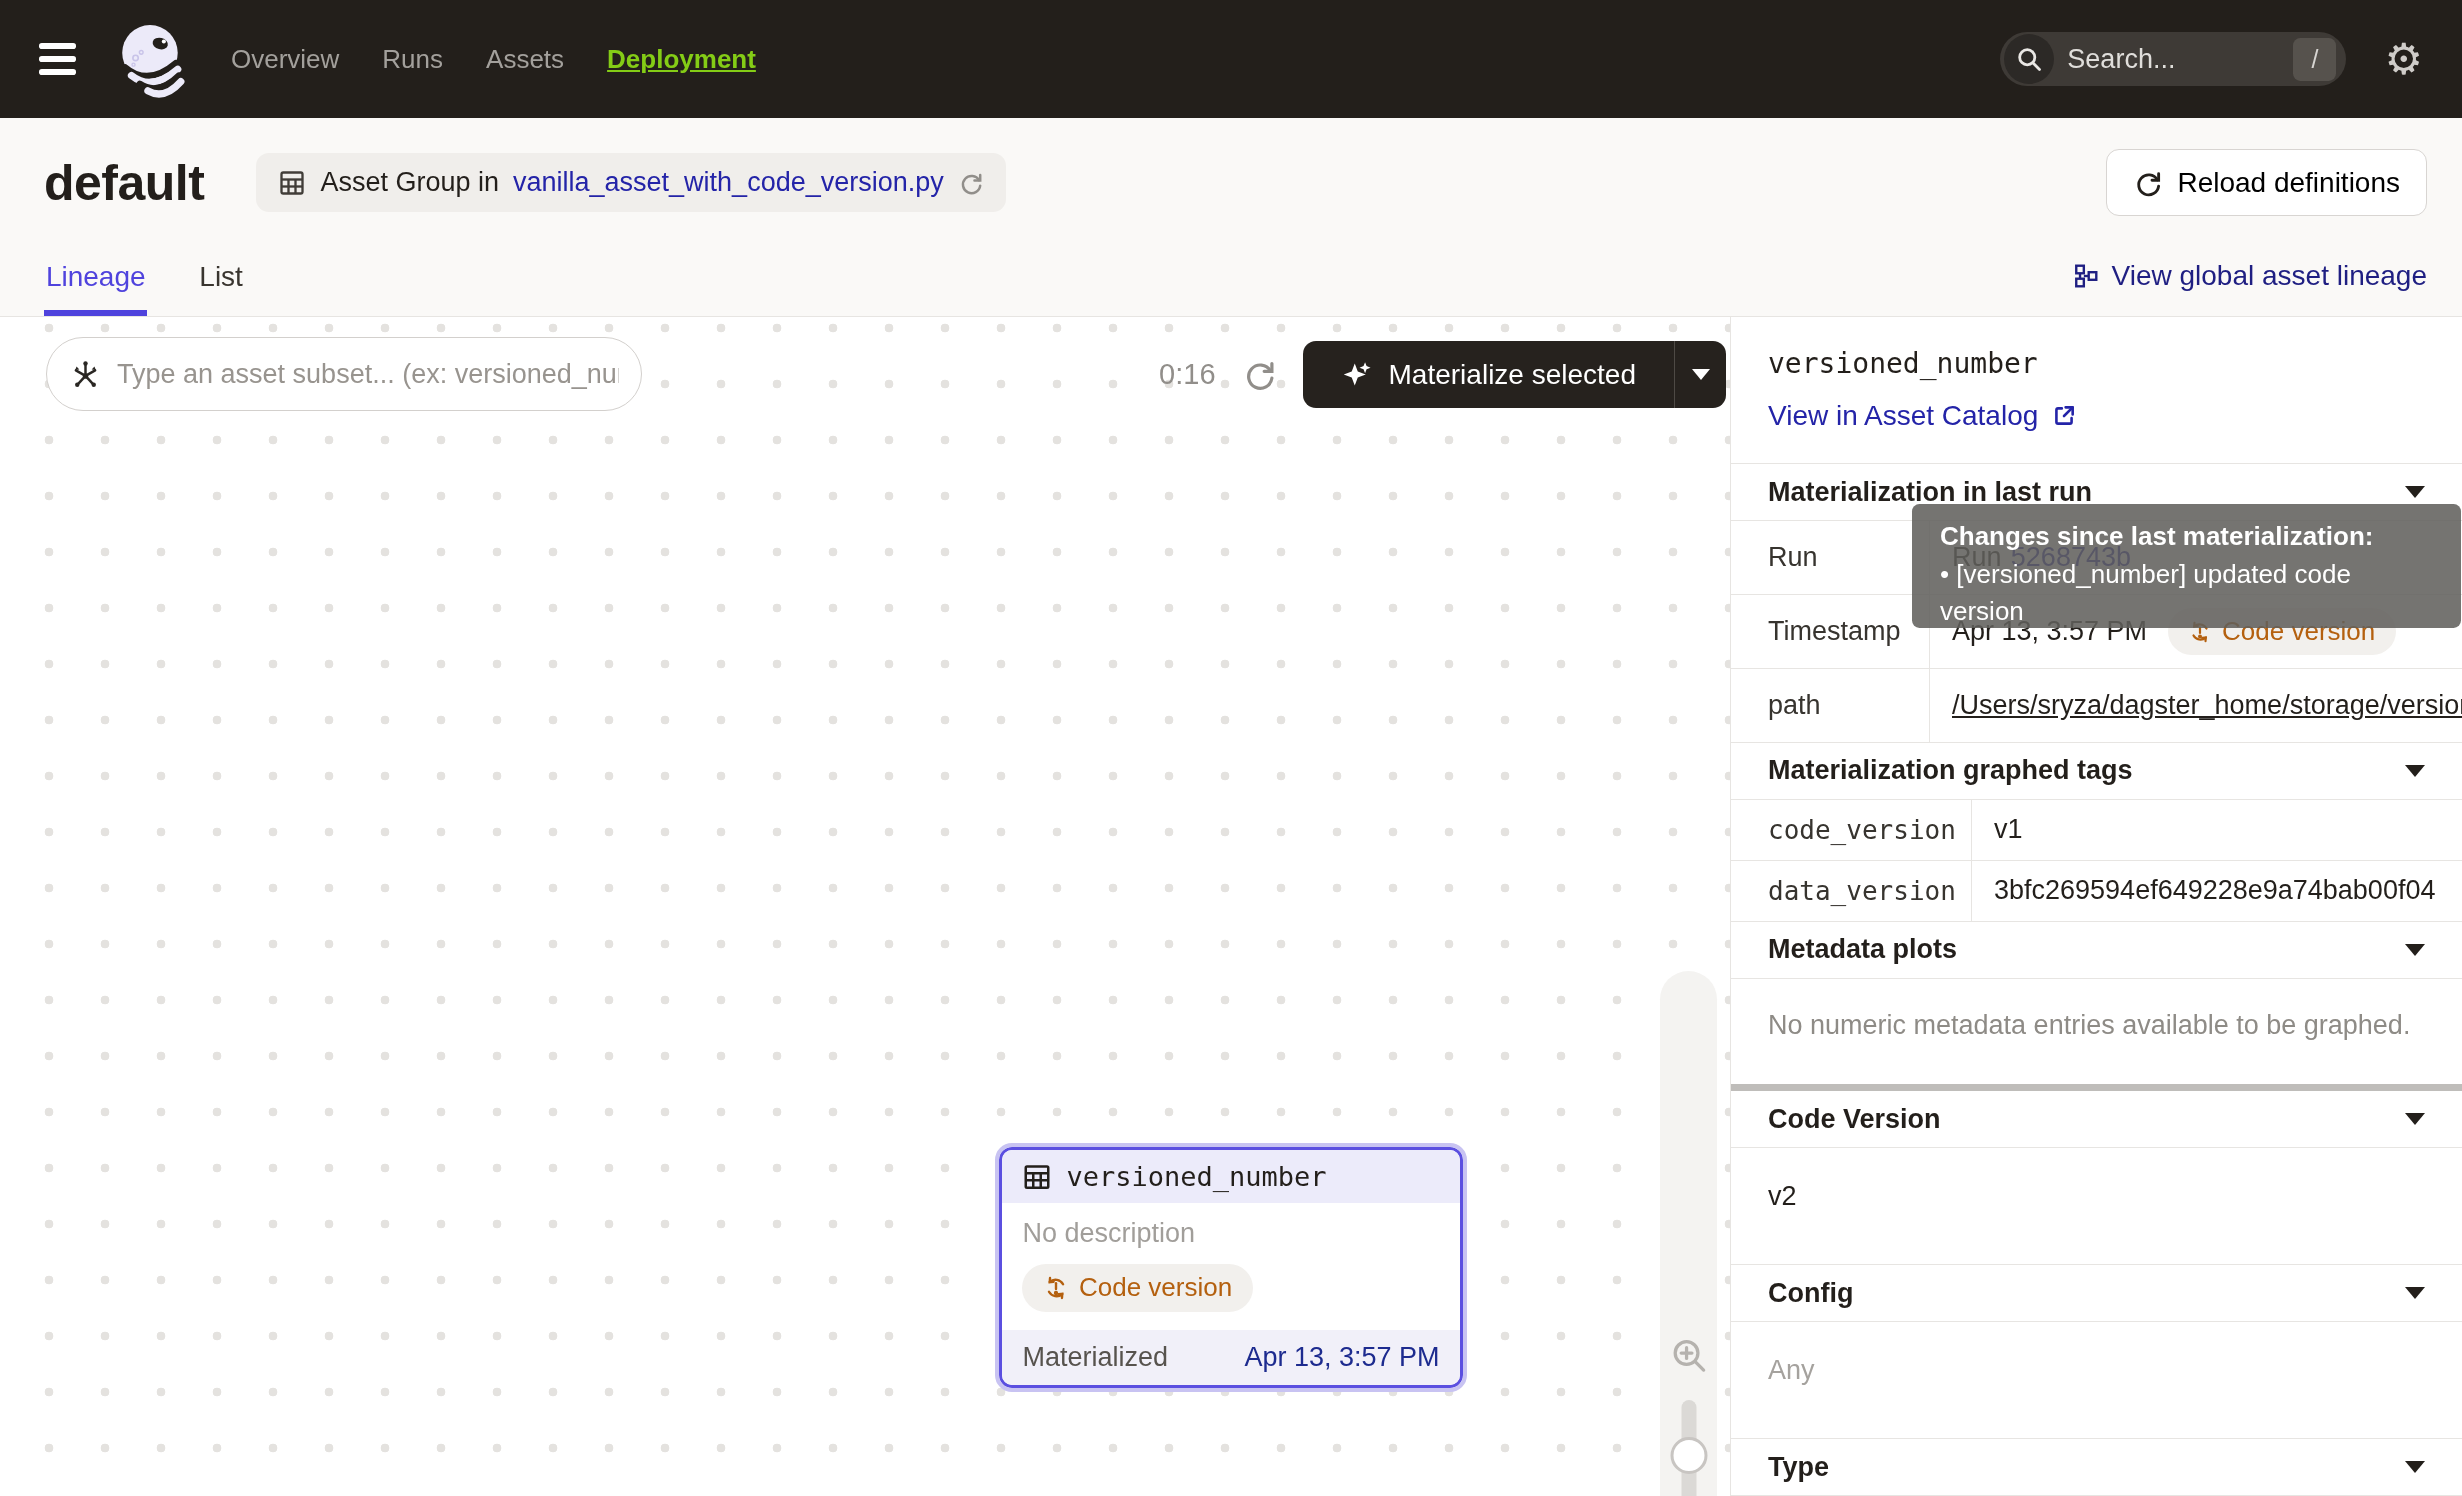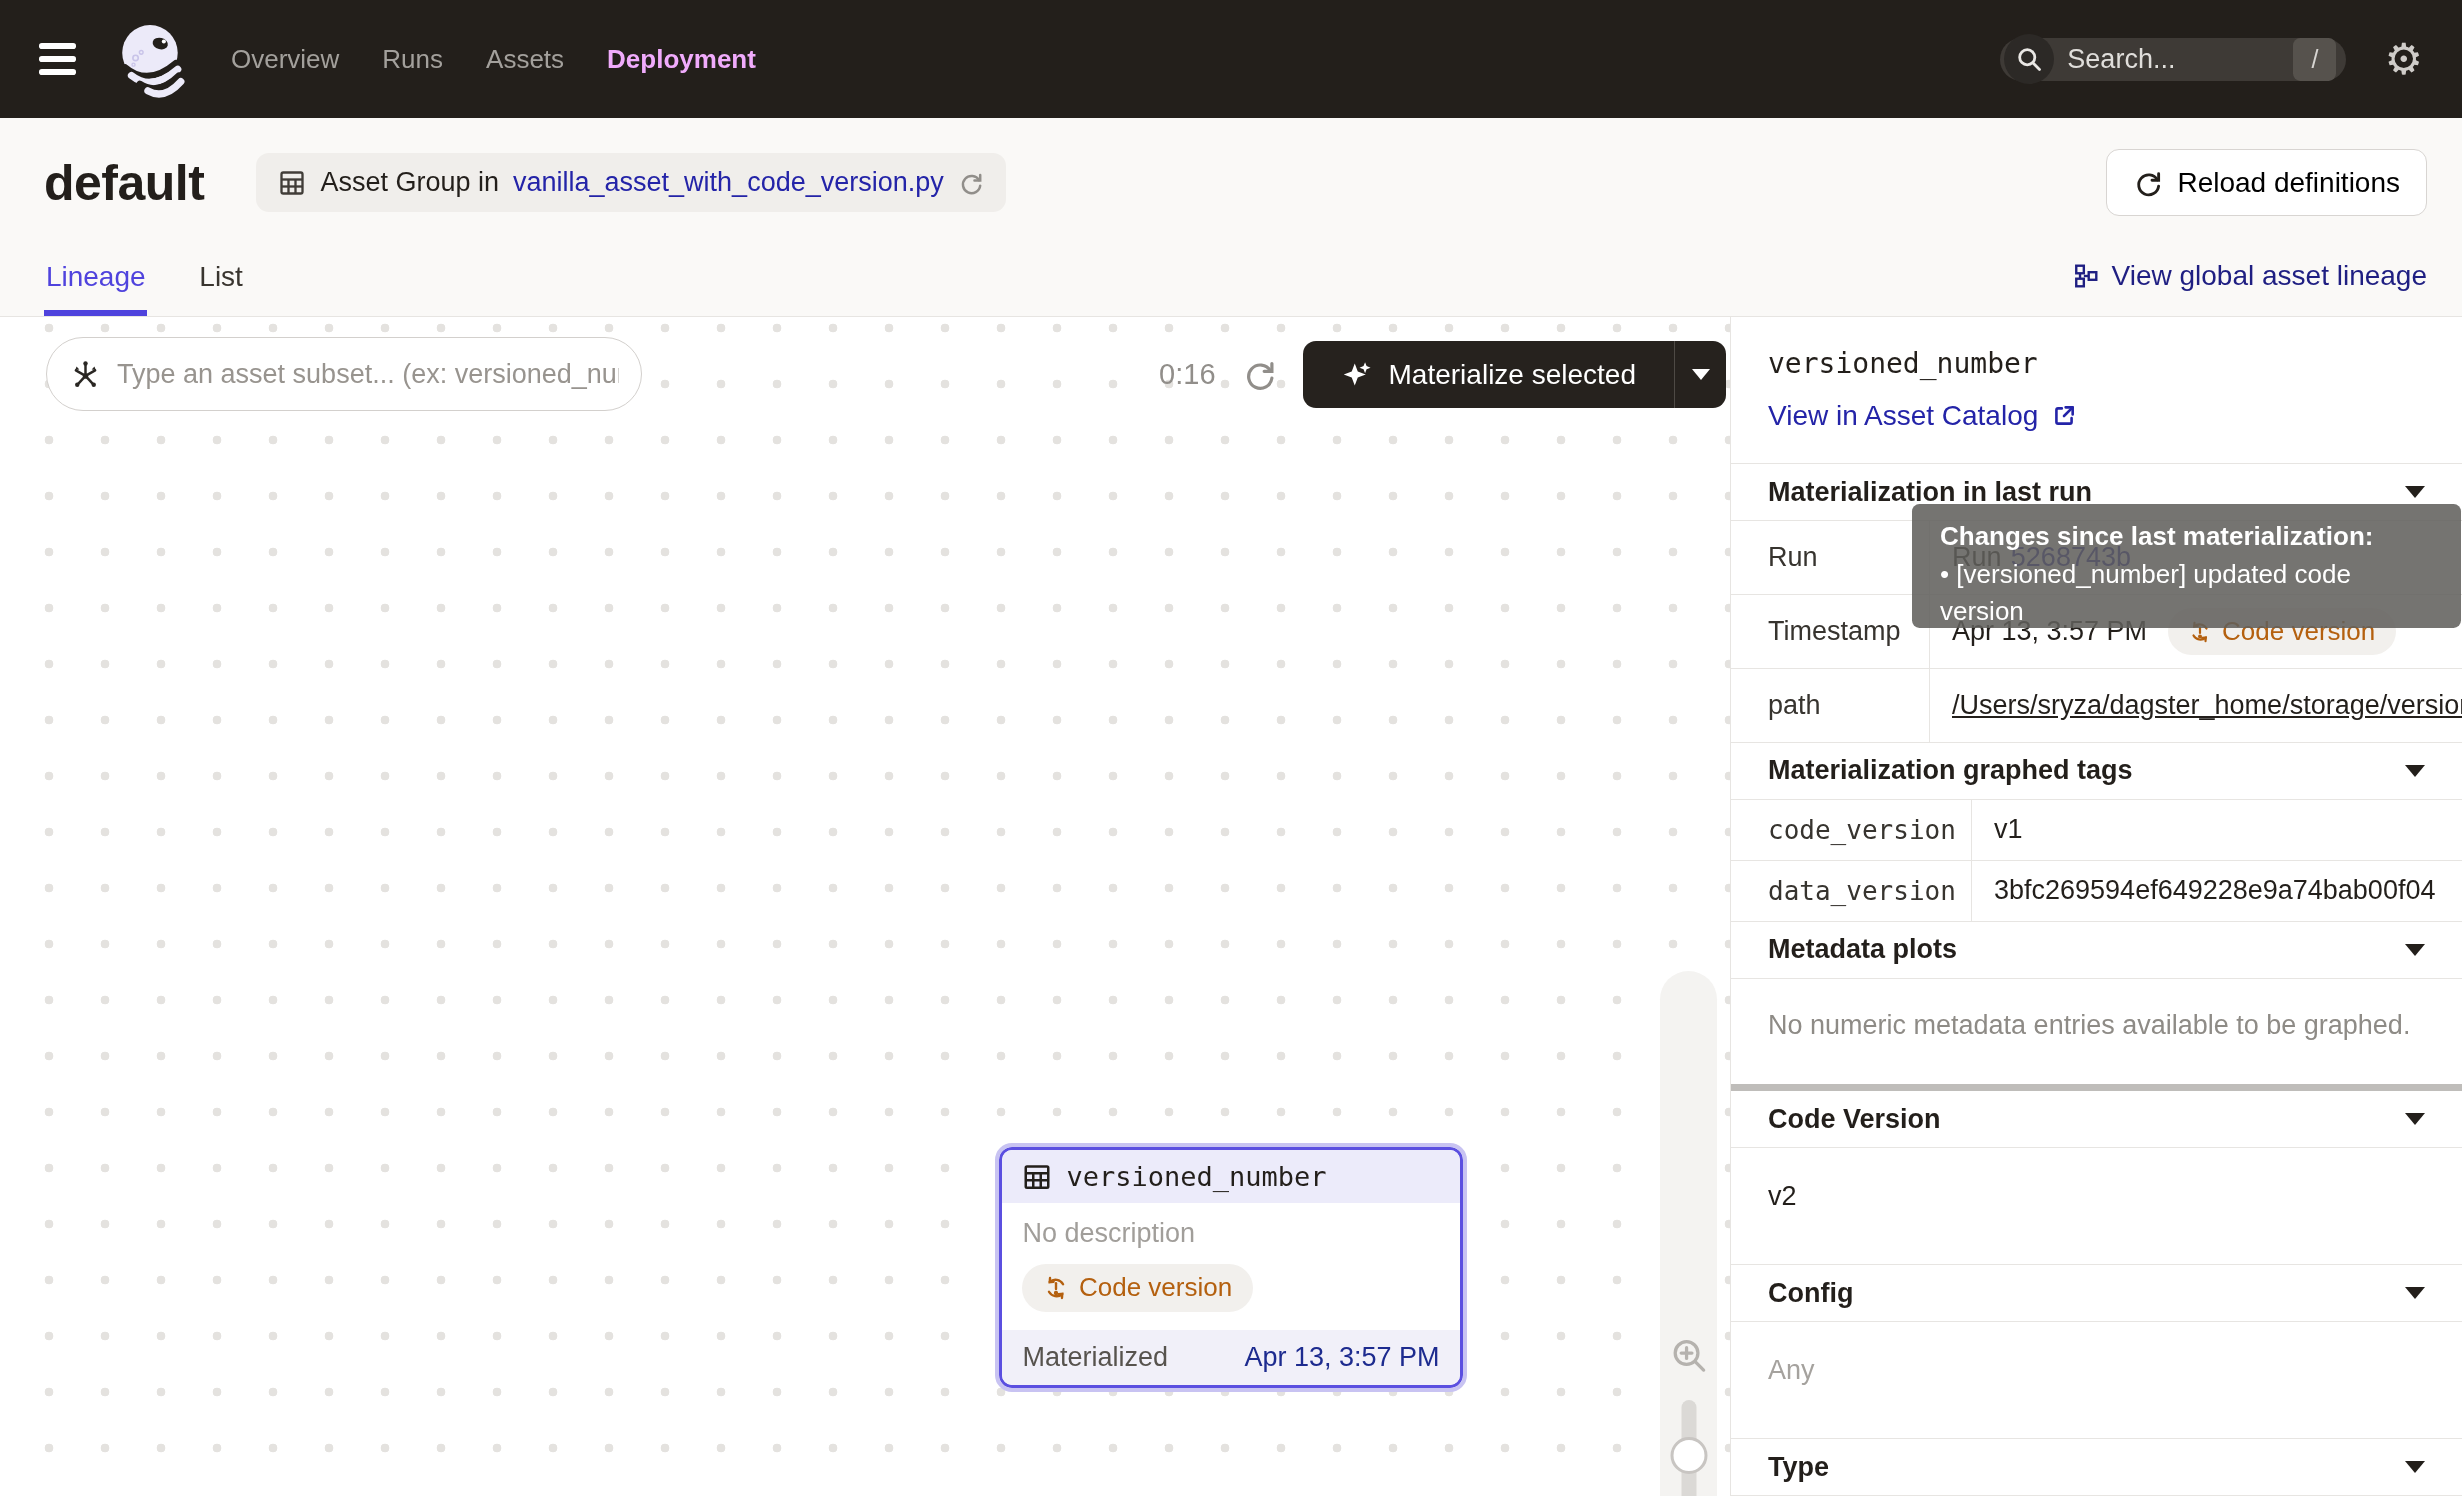--- a/index.html
+++ b/index.html
@@ -7,23 +7,23 @@
   body { font-family:"Liberation Sans", sans-serif; color:#231F1B; background:#FFFFFF; }
   .mono { font-family:"DejaVu Sans Mono", monospace; }
 
   
   .topnav { height:118px; background:#231F1B; display:flex; align-items:center; padding:0 39px; gap:35px; }
   .hamburger { display:flex; flex-direction:column; gap:7.4px; cursor:pointer; margin-right:3.7px; }
   .hamburger span { display:block; width:37px; height:5.6px; background:#FFFFFF; border-radius:2.8px; }
   .logo { width:72px; height:78px; }
   .nav-links { display:flex; align-items:center; gap:43px; margin-left:9.3px; }
   .nav-link { font-size:26px; color:#A3A09C; cursor:pointer; }
-  .nav-link.active { color:#f0abfc; font-weight:bold; }
+  .nav-link.active { color:#84cc16; font-weight:bold;text-decoration:underline; }
   .nav-spacer { flex:1; }
-  .search-pill { display:flex; align-items:center; width:346px; height:43px; background:#3E3A36; border-radius:30px; padding:0 9.3px 0 4.6px;justify-content:space-between; }
+  .search-pill { display:flex; align-items:center; width:346px; height:54px; background:#3E3A36; border-radius:30px; padding:0 9.3px 0 4.6px;justify-content:space-between; }
   .search-circle { width:50px; height:50px; border-radius:50%; background:#2C2926; display:flex; align-items:center; justify-content:center; flex:none; }
   .search-pill input { flex:1; min-width:0; background:transparent; border:none; outline:none; font-size:27px; color:#E9E7E4; padding:0 13px; font-family:"Liberation Sans", sans-serif; }
   .search-pill input::placeholder { color:#E0DEDB; opacity:1; }
   .search-key { width:43px; height:43px; flex:none; background:#56524D; border-radius:7.4px; color:#D7D5D2; font-size:25px; display:flex; align-items:center; justify-content:center; }
   .gear { font-size:43px; color:#CFCCC9; line-height:1; cursor:pointer; margin-left:3.7px; }
 
   
   .page-header { background:#FAF9F7; border-bottom:0.9px solid #E7E5E2; height:199px; padding:31px 35px 0 44px; display:flex; flex-direction:column; }
   .title-row { display:flex; align-items:center; gap:52px; }
   .page-title { font-size:50px; font-weight:bold; letter-spacing:-0.5px; }

